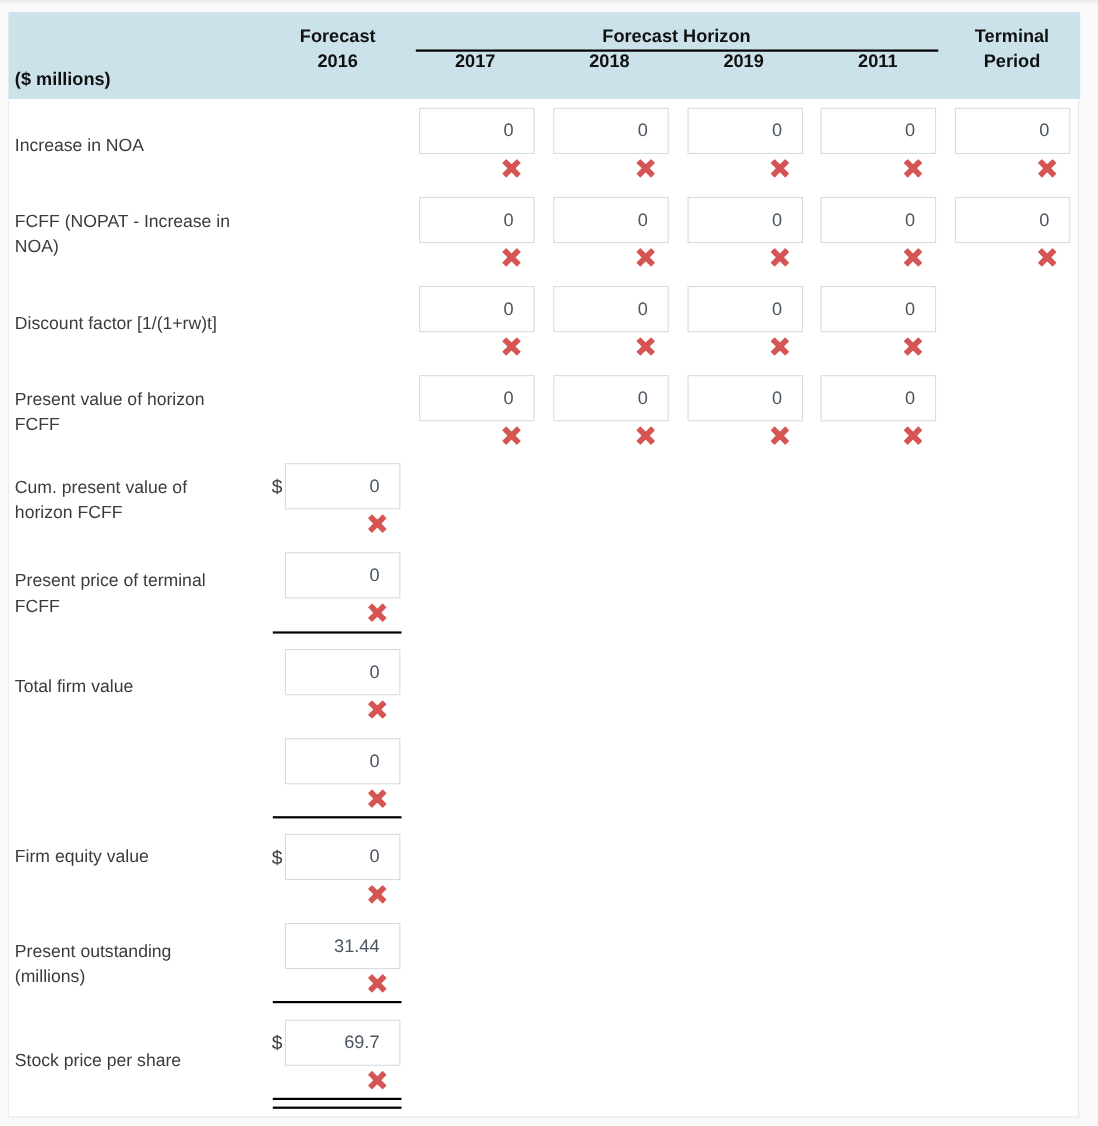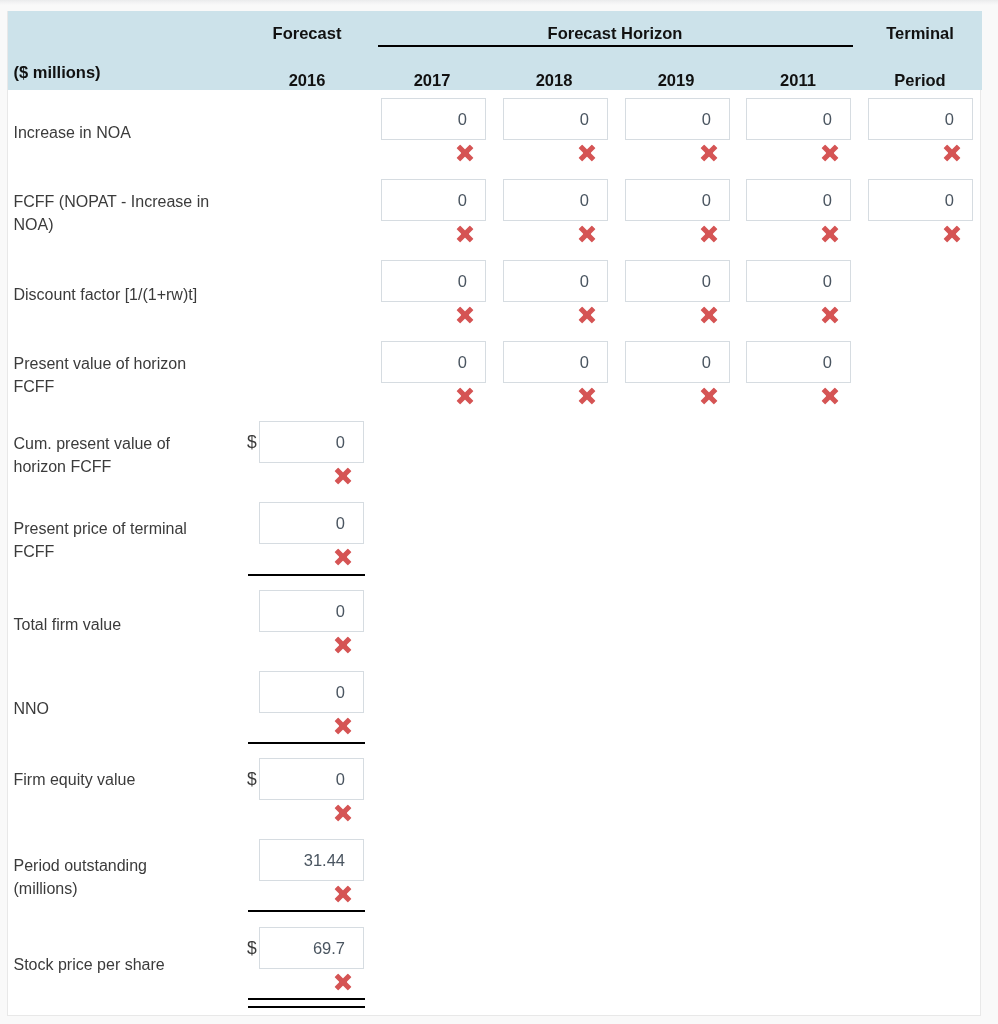--- a/index.html
+++ b/index.html
@@ -36,21 +36,21 @@
     background: #cce2ea;
   }
   .h-top-label,
   .h-col {
     position: absolute;
     font-weight: bold; font-size: 16.5px; color: #111111;
     text-align: center;
     white-space: nowrap;
   }
   .h-top-label { top: 13px; }
-  .h-col       { top: 60px; }
+  .h-col       { top: 36px; }
   .h-unit {
     position: absolute;
     left: 5.5px; top: 52px;
     font-weight: bold; font-size: 16.5px; color: #111111;
     white-space: nowrap;
   }
   .h-rule { position: absolute; height: 2px; background: #000000; }
 
   
   .tbody { position: absolute; left: 0; top: 79px; width: 974px; height: 926px; }
@@ -253,39 +253,38 @@
     <div class="subrule" style="left:240px; width:117px; top:484px"></div>
 
     <div class="rowlabel" style="top:493.5px; height:81px">Total firm value</div>
     <input class="cellbox" type="text" style="left: 251px; top: 500px;" value="0">
     <span class="xmark" style="left:326px; top:546px">
         <svg viewBox="0 0 16 16">
           <use href="#xmark-path"></use>
         </svg>
       </span>
 
-    <div class="rowlabel" style="top:574.5px; height:87px">NNO</div>
     <input class="cellbox" type="text" style="left: 251px; top: 581px;" value="0">
     <span class="xmark" style="left:326px; top:627px">
         <svg viewBox="0 0 16 16">
           <use href="#xmark-path"></use>
         </svg>
       </span>
     <div class="subrule" style="left:240px; width:117px; top:652px"></div>
 
     <div class="rowlabel" style="top:649px; height:81px">Firm equity value</div>
     <div class="dollar" style="left:239px; top:668px">$</div>
     <input class="cellbox" type="text" style="left: 251px; top: 668px;" value="0">
     <span class="xmark" style="left:326px; top:714px">
         <svg viewBox="0 0 16 16">
           <use href="#xmark-path"></use>
         </svg>
       </span>
 
-    <div class="rowlabel" style="top:742.5px; height:88px">Period outstanding (millions)</div>
+    <div class="rowlabel" style="top:742.5px; height:88px">Present outstanding (millions)</div>
     <input class="cellbox" type="text" style="left: 251px; top: 749px;" value="31.44">
     <span class="xmark" style="left:326px; top:795px">
         <svg viewBox="0 0 16 16">
           <use href="#xmark-path"></use>
         </svg>
       </span>
     <div class="subrule" style="left:240px; width:117px; top:820px"></div>
 
     <div class="rowlabel" style="top:830.5px; height:87px">Stock price per share</div>
     <div class="dollar" style="left:239px; top:837px">$</div>

